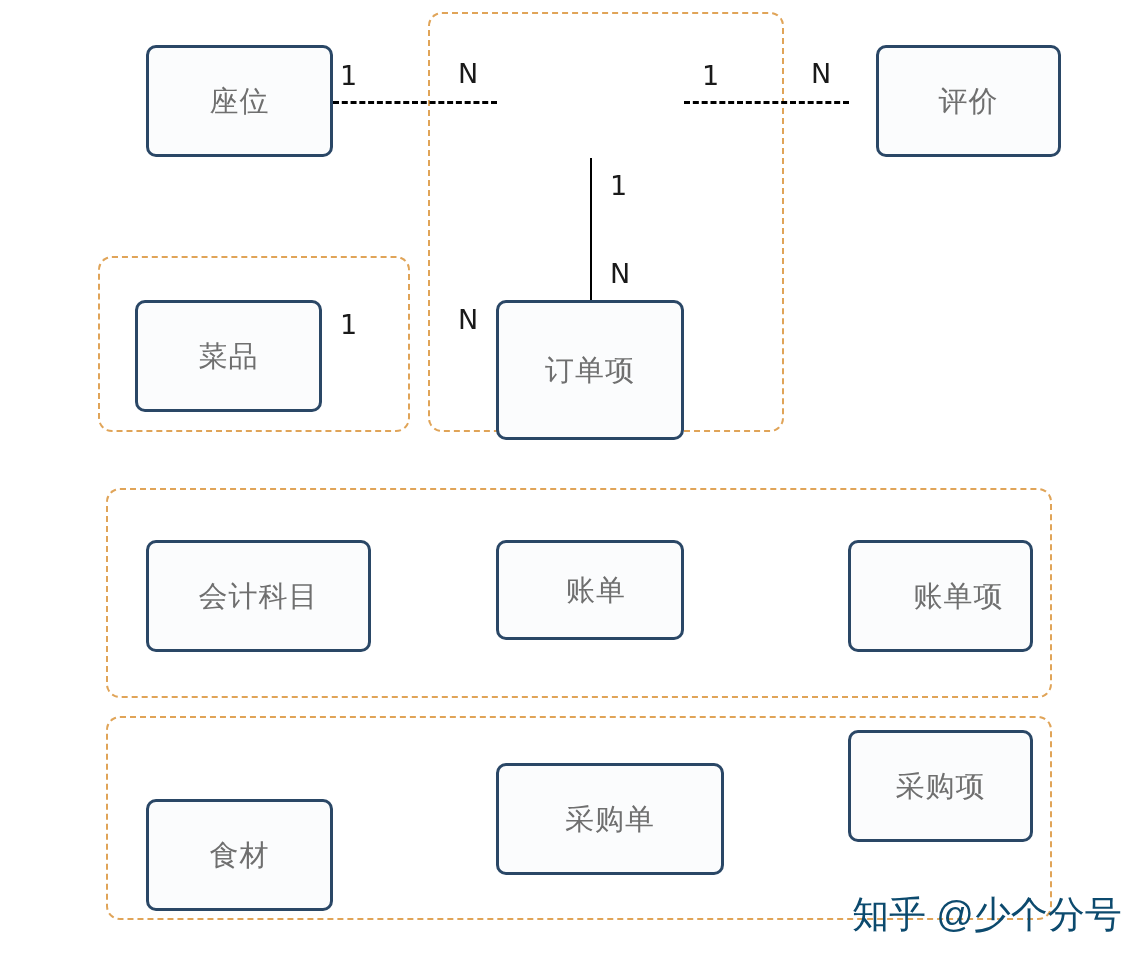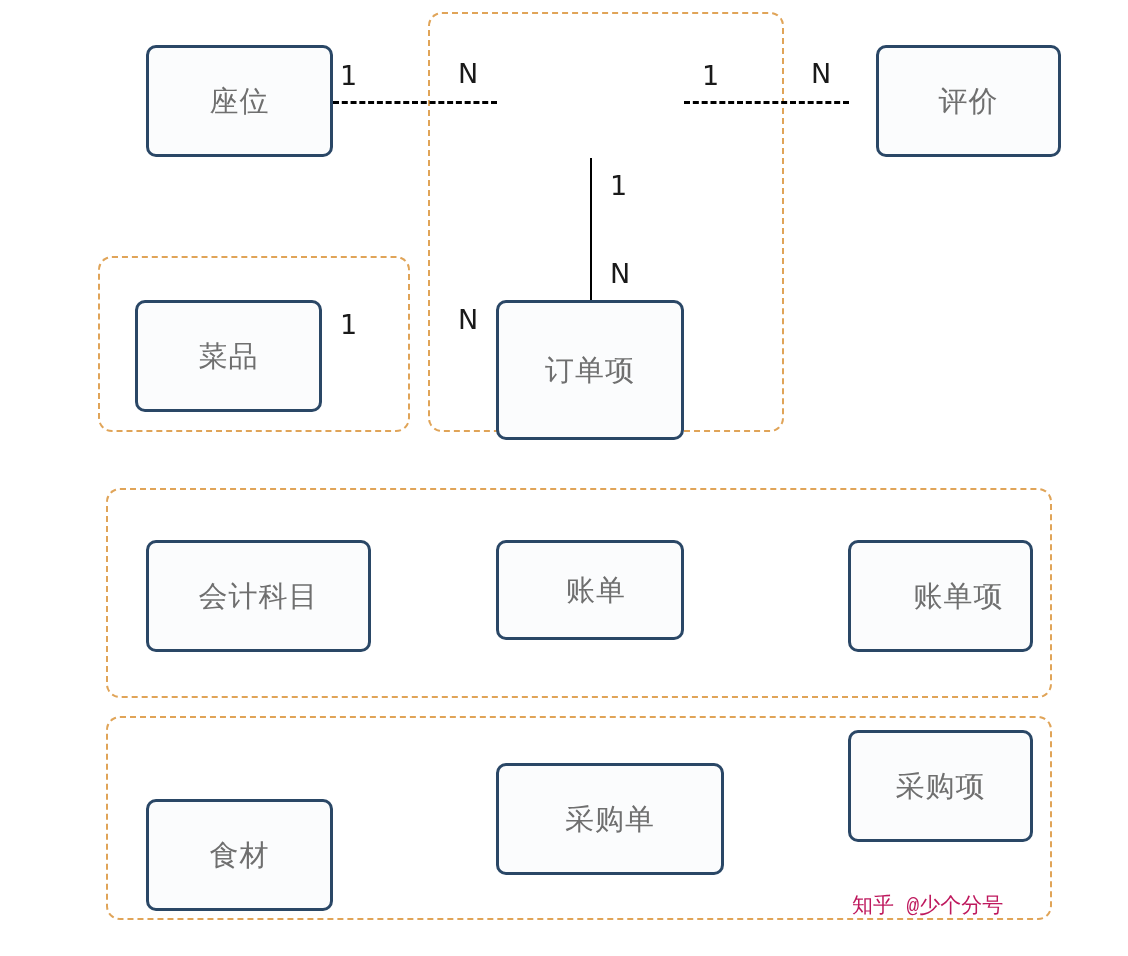--- a/index.html
+++ b/index.html
@@ -65,25 +65,25 @@
     color: #1a1a1a;
     font-size: 27px;
     line-height: 1;
     font-family: "DejaVu Sans", "Liberation Sans", sans-serif;
     white-space: nowrap;
   }
 
   
   .watermark {
     position: absolute;
-    color: #be185d;
-    font-size: 21px;
+    color: #0c4a6e;
+    font-size: 37px;
     line-height: 1;
     white-space: nowrap;
-    font-family: Liberation Mono, monospace;
+    font-family: Liberation Sans, sans-serif;
     user-select: none;
   }
 </style>
 </head>
 <body>
 
 <div id="canvas">
 
   <div class="group-box" style="left:428px; top:12px; width:356px; height:420px;"></div>
   <div class="group-box" style="left:98px; top:256px; width:312px; height:176px;"></div>

